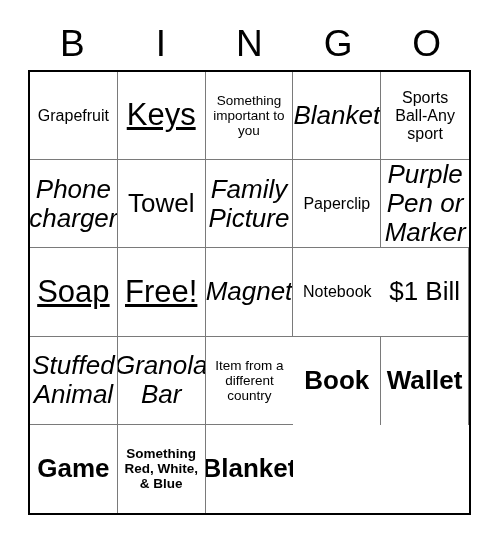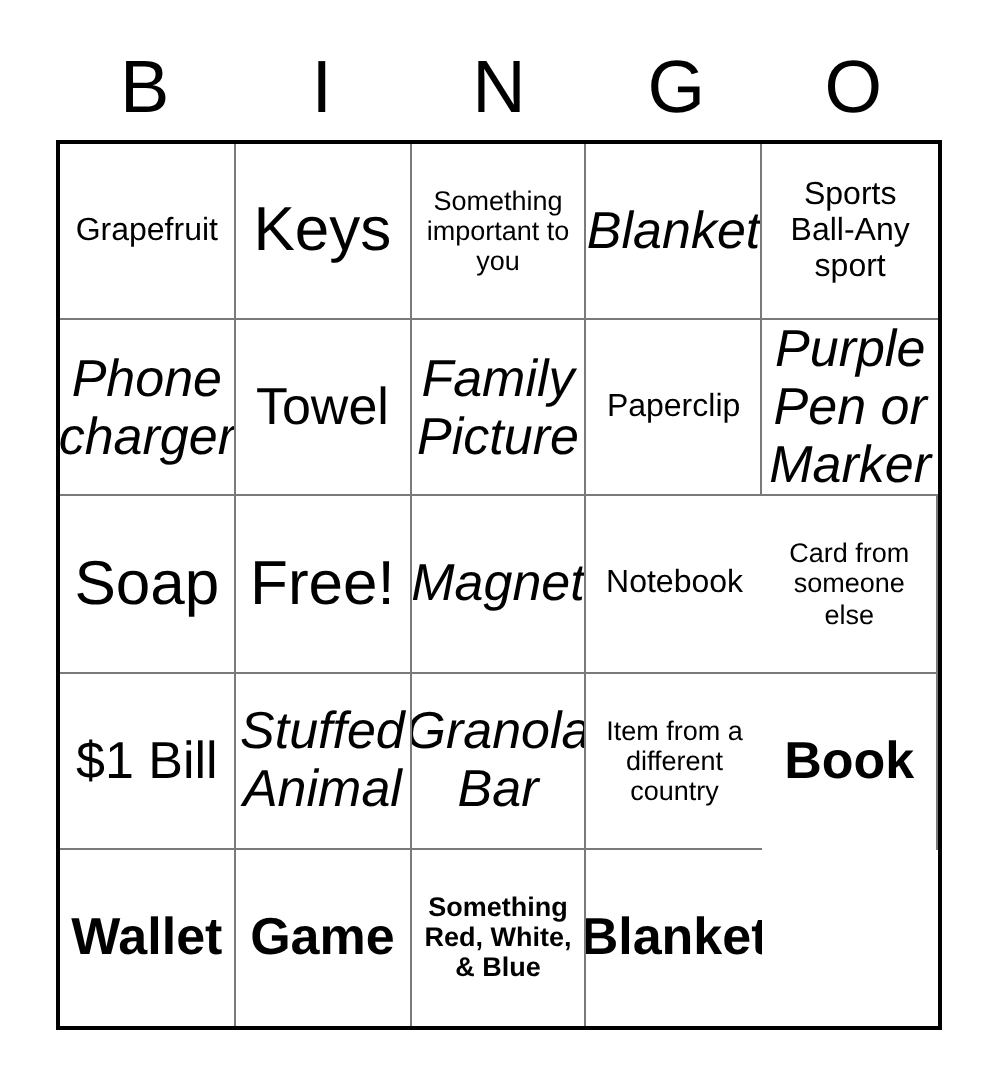--- a/index.html
+++ b/index.html
@@ -62,21 +62,21 @@
     padding: 2px 3px;
     color: #000000;
     background: #ffffff;
     overflow: hidden;
     line-height: 1.12;
   }
   .cell.col-last { border-right: none; }
   .cell.row-last { border-bottom: none; font-weight: bold; }
 
   
-  .t-xl { font-size: 31px; }
+  .t-xl { font-size: 31px; text-decoration: underline; }
   .t-lg { font-size: 26px; }
   .t-md { font-size: 26px; font-style: italic; }
   .t-sm { font-size: 16px; }
   .t-xs { font-size: 13.5px; }
 </style>
 </head>
 <body>
 
 <div id="card">
 
@@ -100,21 +100,20 @@
     <div class="cell t-lg">Towel</div>
     <div class="cell t-md">Family Picture</div>
     <div class="cell t-sm">Paperclip</div>
     <div class="cell col-last t-md">Purple Pen or Marker</div>
 
     <div class="cell t-xl">Soap</div>
     <div class="cell t-xl">Free!</div>
     <div class="cell t-md">Magnet</div>
     <div class="cell col-last t-sm">Notebook</div>
 
-    <div class="cell t-xs">Card from someone else</div>
     <div class="cell t-lg">$1 Bill</div>
     <div class="cell t-md">Stuffed Animal</div>
     <div class="cell t-md">Granola Bar</div>
     <div class="cell col-last t-xs">Item from a different country</div>
 
     <div class="cell row-last t-lg">Book</div>
     <div class="cell row-last t-lg">Wallet</div>
     <div class="cell row-last t-lg">Game</div>
     <div class="cell row-last t-xs">Something Red, White, &amp; Blue</div>
     <div class="cell col-last row-last t-lg">Blanket</div>

